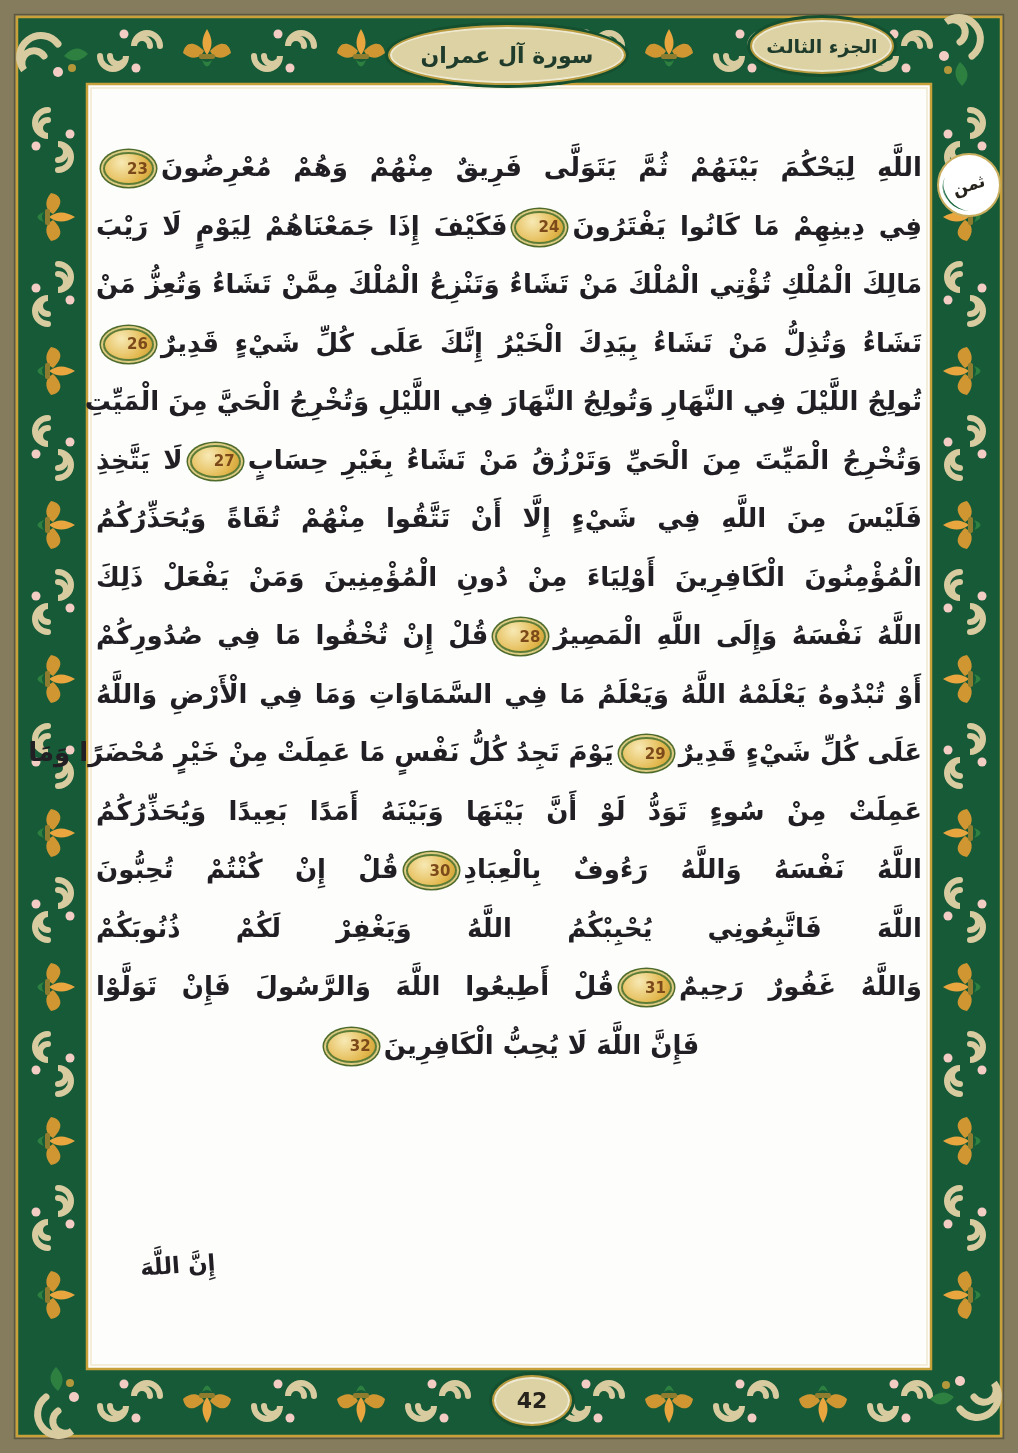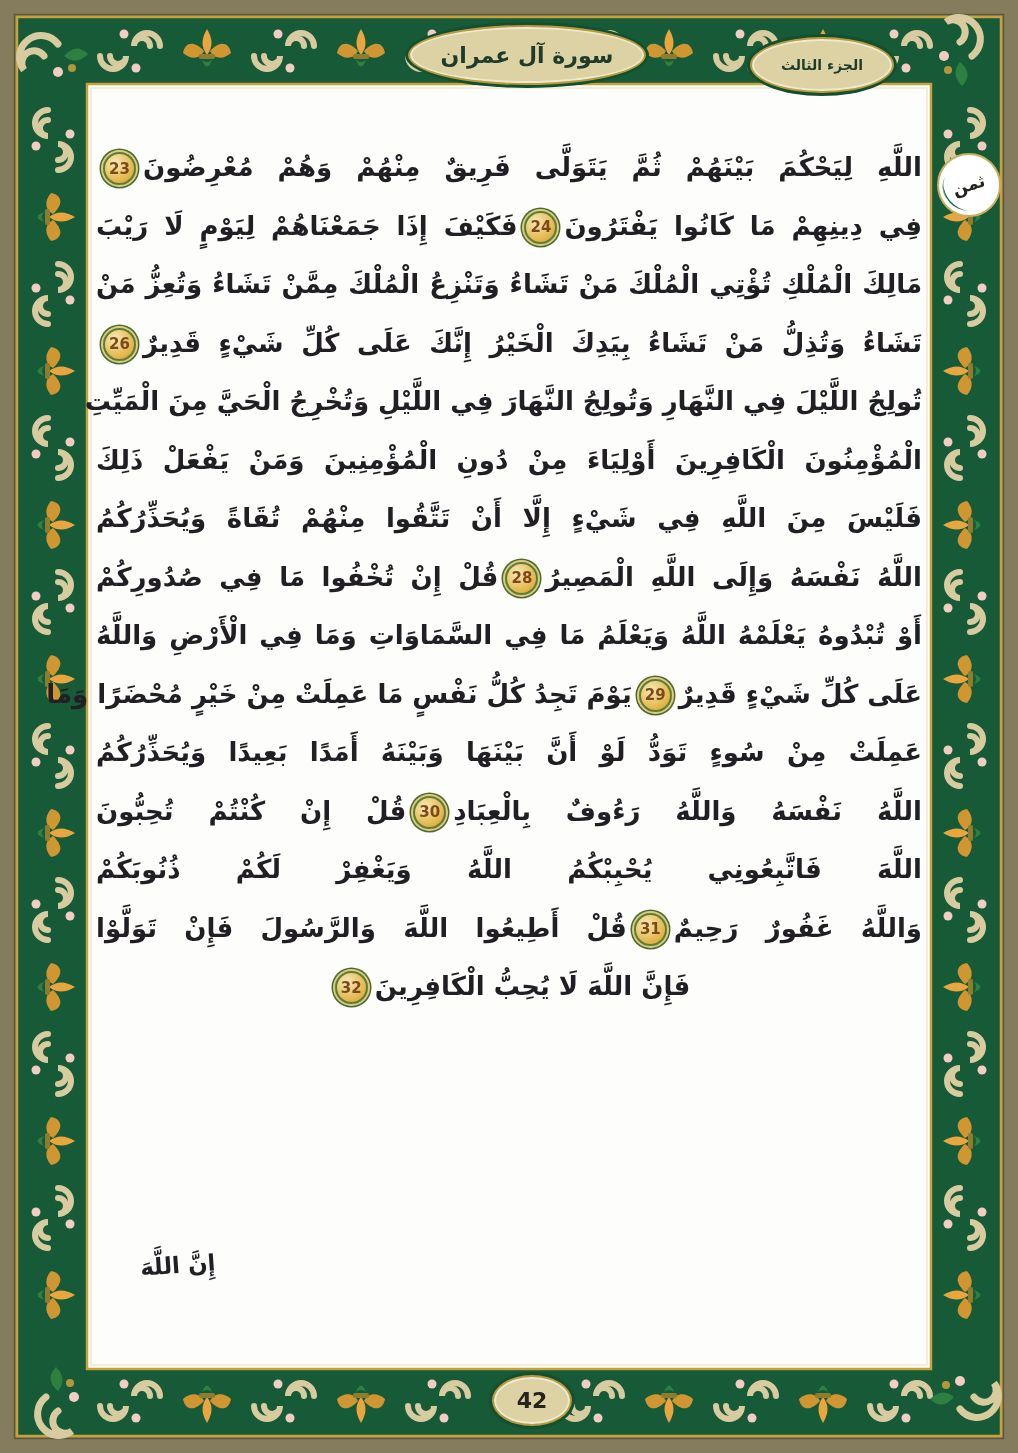--- a/index.html
+++ b/index.html
@@ -23,31 +23,31 @@
     font-size:26px;font-weight:bold;color:#211E24;
   }
   .qline.center{text-align:center;text-align-last:center;}
   .vmark{
     display:inline-flex;width:29px;height:29px;border-radius:50%;
     background:radial-gradient(circle at 35% 30%, #F7E9B4, #E3B84E 65%, #C99B33);
     border:2px solid #5E7C33;
     box-shadow:0 0 0 2px #DCCB80,0 0 0 3.5px #4F6B2C;
     color:#7C4A1A;font-size:15px;font-weight:bold;
     align-items:center;justify-content:center;vertical-align:middle;
-    margin:0 7px;line-height:normal;
+    margin:0 7px;line-height:normal;padding-left:18px;
   }
   
   .cartouche{
     position:absolute;background:#DDD2A4;border:2px solid #B99B3F;border-radius:50%;
     box-shadow:0 0 0 3px #14502F, inset 0 0 0 2px rgba(255,255,255,0.5);
     display:flex;align-items:center;justify-content:center;
     color:#1E3B2B;font-weight:bold;z-index:6;direction:rtl;
   }
-  #surah-cartouche{left:408px;top:25px;width:234px;height:56px;font-size:22px;}
-  #juz-cartouche{left:750px;top:37px;width:140px;height:52px;font-size:14px;}
+  #surah-cartouche{left:388px;top:25px;width:234px;height:56px;font-size:22px;}
+  #juz-cartouche{left:750px;top:18px;width:140px;height:52px;font-size:19px;}
   #page-num-oval{left:492px;top:1375px;width:76px;height:47px;font-size:22px;color:#26221C;}
   
   #hizb-circle{
     position:absolute;left:937px;top:153px;width:60px;height:60px;border-radius:50%;
     background:#FFFFFF;border:2px solid #C9AE5E;z-index:6;
     display:flex;align-items:center;justify-content:center;
   }
   #hizb-circle .crescent{position:absolute;left:0;top:0;}
   #hizb-circle .hizb-word{
     position:relative;transform:rotate(-18deg);
@@ -178,22 +178,23 @@
   </svg>
   <span class="hizb-word">ثمن</span>
 </div>
 
 <div class="qtext">
     <div class="qline" dir="rtl"><span>اللَّهِ لِيَحْكُمَ بَيْنَهُمْ ثُمَّ يَتَوَلَّى فَرِيقٌ مِنْهُمْ وَهُمْ مُعْرِضُونَ</span><span class="vmark">23</span></div>
     <div class="qline" dir="rtl"><span>فِي دِينِهِمْ مَا كَانُوا يَفْتَرُونَ</span><span class="vmark">24</span><span>فَكَيْفَ إِذَا جَمَعْنَاهُمْ لِيَوْمٍ لَا رَيْبَ</span></div>
     <div class="qline" dir="rtl"><span>مَالِكَ الْمُلْكِ تُؤْتِي الْمُلْكَ مَنْ تَشَاءُ وَتَنْزِعُ الْمُلْكَ مِمَّنْ تَشَاءُ وَتُعِزُّ مَنْ</span></div>
     <div class="qline" dir="rtl"><span>تَشَاءُ وَتُذِلُّ مَنْ تَشَاءُ بِيَدِكَ الْخَيْرُ إِنَّكَ عَلَى كُلِّ شَيْءٍ قَدِيرٌ</span><span class="vmark">26</span></div>
     <div class="qline" dir="rtl"><span>تُولِجُ اللَّيْلَ فِي النَّهَارِ وَتُولِجُ النَّهَارَ فِي اللَّيْلِ وَتُخْرِجُ الْحَيَّ مِنَ الْمَيِّتِ</span></div>
+    <div class="qline" dir="rtl"><span>وَتُخْرِجُ الْمَيِّتَ مِنَ الْحَيِّ وَتَرْزُقُ مَنْ تَشَاءُ بِغَيْرِ حِسَابٍ</span><span class="vmark">27</span><span>لَا يَتَّخِذِ</span></div>
+    <div class="qline" dir="rtl"><span>فَلَيْسَ مِنَ اللَّهِ فِي شَيْءٍ إِلَّا أَنْ تَتَّقُوا مِنْهُمْ تُقَاةً وَيُحَذِّرُكُمُ</span></div>
     <div class="qline" dir="rtl"><span>الْمُؤْمِنُونَ الْكَافِرِينَ أَوْلِيَاءَ مِنْ دُونِ الْمُؤْمِنِينَ وَمَنْ يَفْعَلْ ذَلِكَ</span></div>
-    <div class="qline" dir="rtl"><span>فَلَيْسَ مِنَ اللَّهِ فِي شَيْءٍ إِلَّا أَنْ تَتَّقُوا مِنْهُمْ تُقَاةً وَيُحَذِّرُكُمُ</span></div>
     <div class="qline" dir="rtl"><span>اللَّهُ نَفْسَهُ وَإِلَى اللَّهِ الْمَصِيرُ</span><span class="vmark">28</span><span>قُلْ إِنْ تُخْفُوا مَا فِي صُدُورِكُمْ</span></div>
     <div class="qline" dir="rtl"><span>أَوْ تُبْدُوهُ يَعْلَمْهُ اللَّهُ وَيَعْلَمُ مَا فِي السَّمَاوَاتِ وَمَا فِي الْأَرْضِ وَاللَّهُ</span></div>
     <div class="qline" dir="rtl"><span>عَلَى كُلِّ شَيْءٍ قَدِيرٌ</span><span class="vmark">29</span><span>يَوْمَ تَجِدُ كُلُّ نَفْسٍ مَا عَمِلَتْ مِنْ خَيْرٍ مُحْضَرًا وَمَا</span></div>
     <div class="qline" dir="rtl"><span>عَمِلَتْ مِنْ سُوءٍ تَوَدُّ لَوْ أَنَّ بَيْنَهَا وَبَيْنَهُ أَمَدًا بَعِيدًا وَيُحَذِّرُكُمُ</span></div>
     <div class="qline" dir="rtl"><span>اللَّهُ نَفْسَهُ وَاللَّهُ رَءُوفٌ بِالْعِبَادِ</span><span class="vmark">30</span><span>قُلْ إِنْ كُنْتُمْ تُحِبُّونَ</span></div>
     <div class="qline" dir="rtl"><span>اللَّهَ فَاتَّبِعُونِي يُحْبِبْكُمُ اللَّهُ وَيَغْفِرْ لَكُمْ ذُنُوبَكُمْ</span></div>
     <div class="qline" dir="rtl"><span>وَاللَّهُ غَفُورٌ رَحِيمٌ</span><span class="vmark">31</span><span>قُلْ أَطِيعُوا اللَّهَ وَالرَّسُولَ فَإِنْ تَوَلَّوْا</span></div>
     <div class="qline center" dir="rtl"><span>فَإِنَّ اللَّهَ لَا يُحِبُّ الْكَافِرِينَ</span><span class="vmark">32</span></div>
   </div>
 

